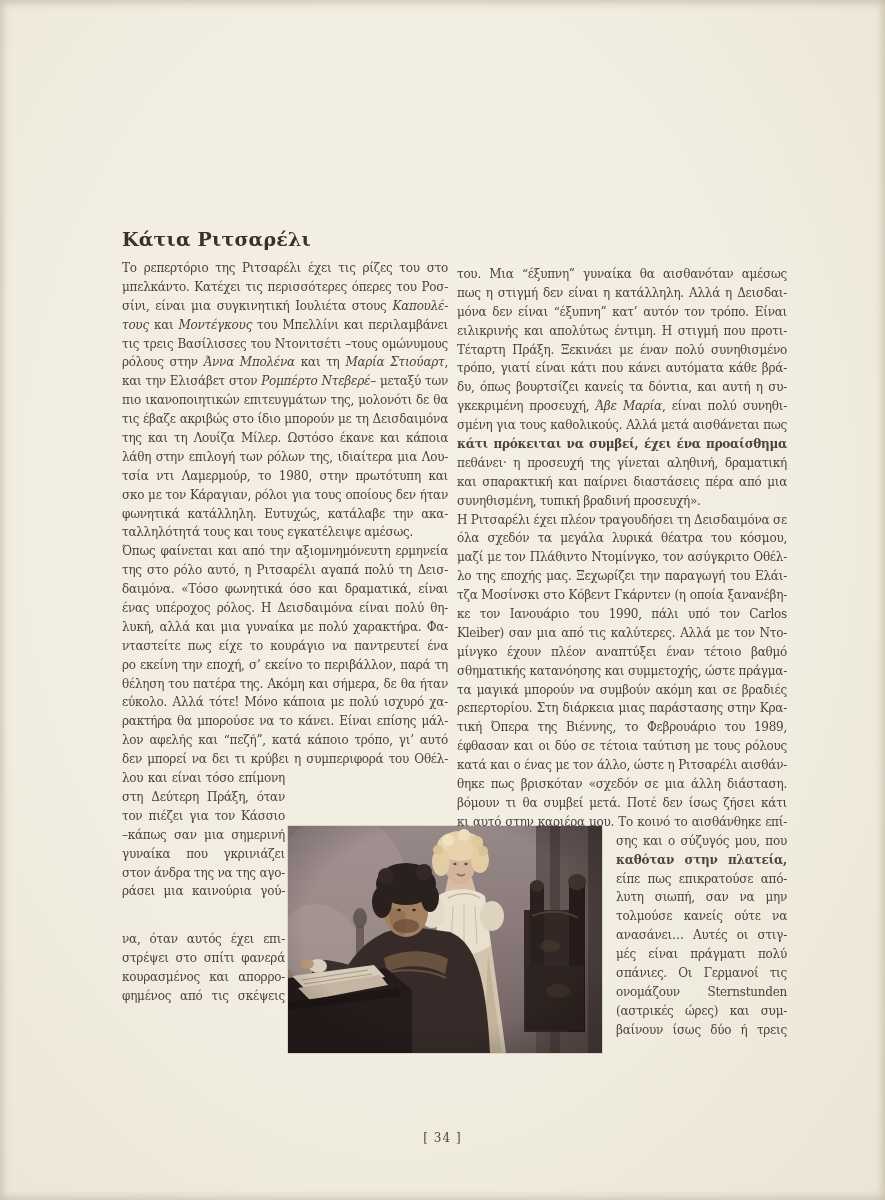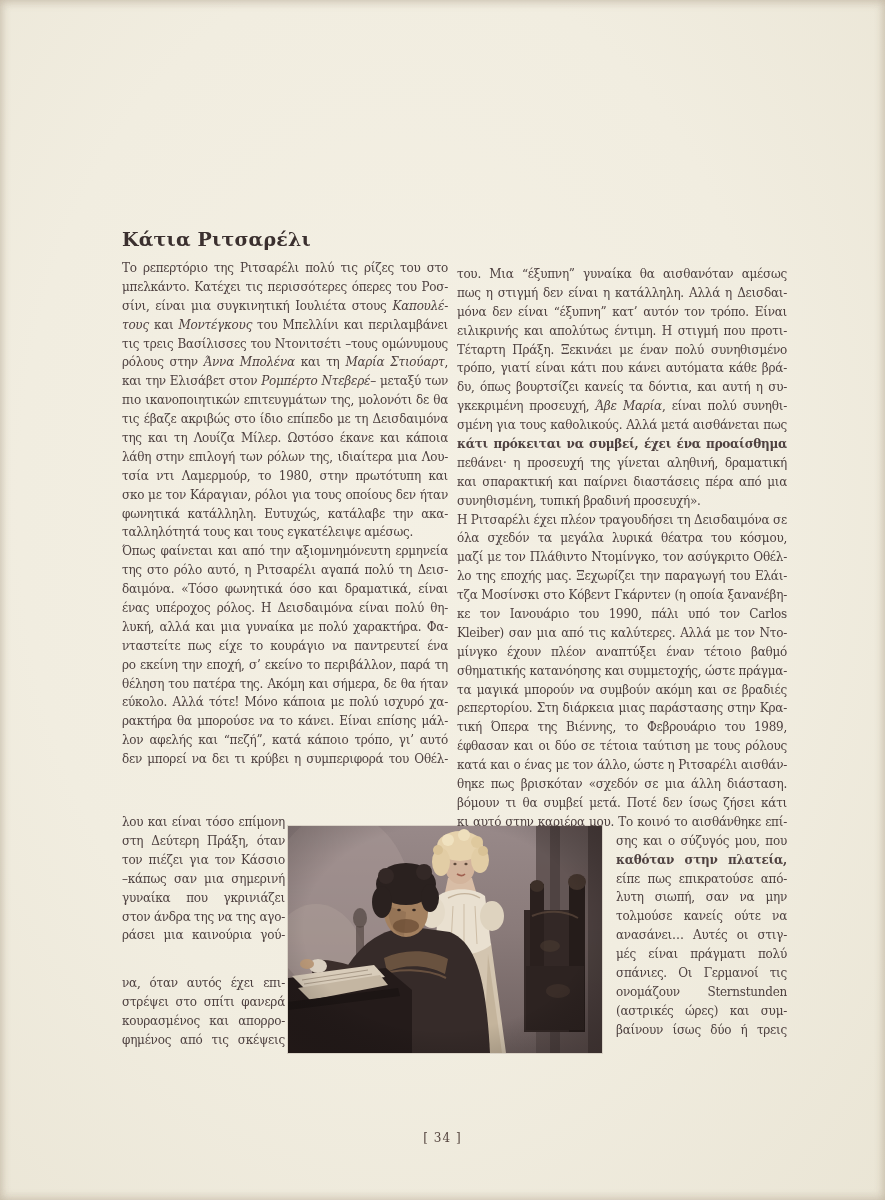--- a/index.html
+++ b/index.html
@@ -35,48 +35,48 @@
   }
 </style>
 </head>
 <body>
 
 <div class="page">
 
   <h1 class="title">Κάτια Ριτσαρέλι</h1>
 
   <div class="col" id="col-left">
-      <div class="line" style="width: 326px;">Το ρεπερτόριο της Ριτσαρέλι πολύ τις ρίζες του στο</div>
+      <div class="line" style="width: 326px;">Το ρεπερτόριο της Ριτσαρέλι έχει τις ρίζες του στο</div>
       <div class="line" style="width: 326px;">μπελκάντο. Κατέχει τις περισσότερες όπερες του Ροσ-</div>
       <div class="line" style="width: 326px;">σίνι, είναι μια συγκινητική Ιουλιέτα στους <i>Καπουλέ-</i></div>
       <div class="line" style="width: 326px;"><i>τους</i> και <i>Μοντέγκους</i> του Μπελλίνι και περιλαμβάνει</div>
       <div class="line" style="width: 326px;">τις τρεις Βασίλισσες του Ντονιτσέτι –τους ομώνυμους</div>
       <div class="line" style="width: 326px;">ρόλους στην <i>Άννα Μπολένα</i> και τη <i>Μαρία Στιούαρτ</i>,</div>
       <div class="line" style="width: 326px;">και την Ελισάβετ στον <i>Ρομπέρτο Ντεβερέ</i>– μεταξύ των</div>
       <div class="line" style="width: 326px;">πιο ικανοποιητικών επιτευγμάτων της, μολονότι δε θα</div>
-      <div class="line" style="width: 326px;">τις έβαζε ακριβώς στο ίδιο επίπεδο με τη Δεισδαιμόνα</div>
+      <div class="line" style="width: 326px;">τις έβαζε ακριβώς στο ίδιο μπορούν με τη Δεισδαιμόνα</div>
       <div class="line" style="width: 326px;">της και τη Λουίζα Μίλερ. Ωστόσο έκανε και κάποια</div>
       <div class="line" style="width: 326px;">λάθη στην επιλογή των ρόλων της, ιδιαίτερα μια Λου-</div>
       <div class="line" style="width: 326px;">τσία ντι Λαμερμούρ, το 1980, στην πρωτότυπη και</div>
       <div class="line" style="width: 326px;">σκο με τον Κάραγιαν, ρόλοι για τους οποίους δεν ήταν</div>
       <div class="line" style="width: 326px;">φωνητικά κατάλληλη. Ευτυχώς, κατάλαβε την ακα-</div>
       <div class="line flush" style="width: 326px;">ταλληλότητά τους και τους εγκατέλειψε αμέσως.</div>
       <div class="line" style="width: 326px;">Όπως φαίνεται και από την αξιομνημόνευτη ερμηνεία</div>
       <div class="line" style="width: 326px;">της στο ρόλο αυτό, η Ριτσαρέλι αγαπά πολύ τη Δεισ-</div>
       <div class="line" style="width: 326px;">δαιμόνα. «Τόσο φωνητικά όσο και δραματικά, είναι</div>
       <div class="line" style="width: 326px;">ένας υπέροχος ρόλος. Η Δεισδαιμόνα είναι πολύ θη-</div>
       <div class="line" style="width: 326px;">λυκή, αλλά και μια γυναίκα με πολύ χαρακτήρα. Φα-</div>
       <div class="line" style="width: 326px;">νταστείτε πως είχε το κουράγιο να παντρευτεί ένα μαύ-</div>
       <div class="line" style="width: 326px;">ρο εκείνη την εποχή, σ’ εκείνο το περιβάλλον, παρά τη</div>
       <div class="line" style="width: 326px;">θέληση του πατέρα της. Ακόμη και σήμερα, δε θα ήταν</div>
       <div class="line" style="width: 326px;">εύκολο. Αλλά τότε! Μόνο κάποια με πολύ ισχυρό χα-</div>
       <div class="line" style="width: 326px;">ρακτήρα θα μπορούσε να το κάνει. Είναι επίσης μάλ-</div>
       <div class="line" style="width: 326px;">λον αφελής και “πεζή”, κατά κάποιο τρόπο, γι’ αυτό</div>
       <div class="line" style="width: 326px;">δεν μπορεί να δει τι κρύβει η συμπεριφορά του Οθέλ-</div>
-      <div class="line" style="width: 163px; margin-top: 44px;">λου και είναι τόσο επίμονη</div>
+      <div class="line" style="width: 163px;">λου και είναι τόσο επίμονη</div>
       <div class="line" style="width: 163px;">στη Δεύτερη Πράξη, όταν</div>
       <div class="line" style="width: 163px;">τον πιέζει για τον Κάσσιο</div>
       <div class="line" style="width: 163px;">–κάπως σαν μια σημερινή</div>
       <div class="line" style="width: 163px;">γυναίκα που γκρινιάζει</div>
       <div class="line" style="width: 163px;">στον άνδρα της να της αγο-</div>
       <div class="line" style="width: 163px;">ράσει μια καινούρια γού-</div>
       <div class="line" style="width: 163px; margin-top: 29px;">να, όταν αυτός έχει επι-</div>
       <div class="line" style="width: 163px;">στρέψει στο σπίτι φανερά</div>
       <div class="line" style="width: 163px;">κουρασμένος και απορρο-</div>
       <div class="line" style="width: 163px;">φημένος από τις σκέψεις</div>

